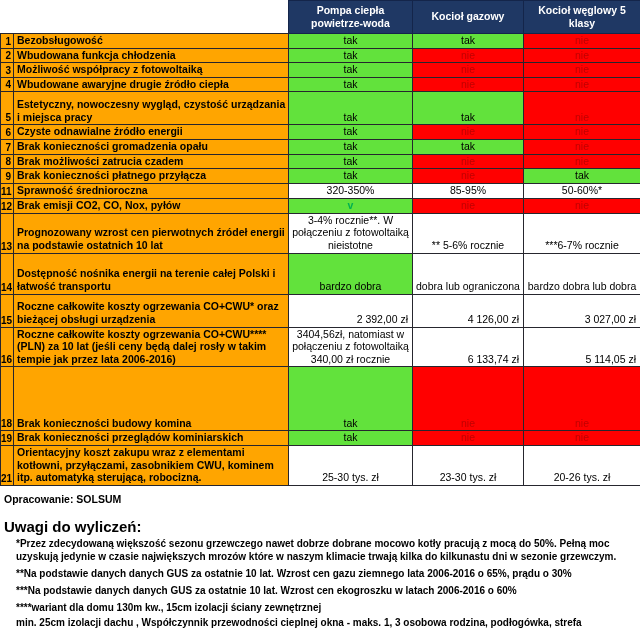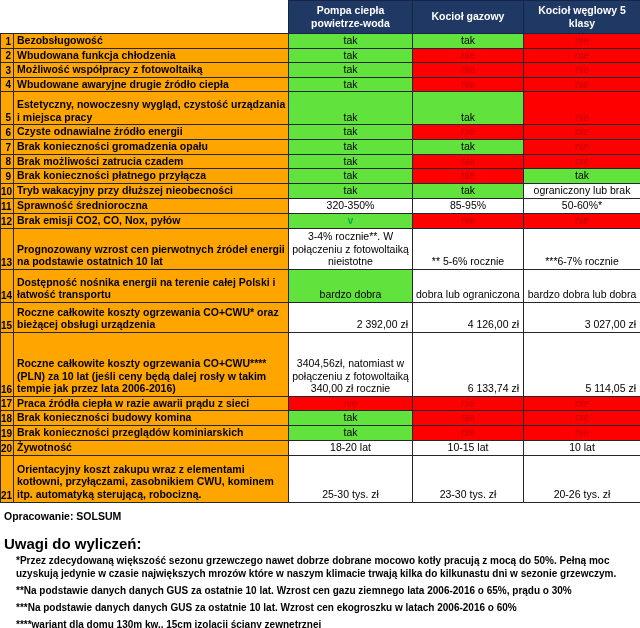--- a/index.html
+++ b/index.html
@@ -133,27 +133,20 @@
         <td class="val bg-r">nie</td>
       </tr>
       <tr>
         <td class="num">9</td>
         <td class="label">Brak konieczności płatnego przyłącza</td>
         <td class="val bg-g">tak</td>
         <td class="val bg-r">nie</td>
         <td class="val bg-g">tak</td>
       </tr>
       <tr>
-        <td class="num">10</td>
-        <td class="label">Tryb wakacyjny przy dłuższej nieobecności</td>
-        <td class="val bg-g">tak</td>
-        <td class="val bg-g">tak</td>
-        <td class="val">ograniczony lub brak</td>
-      </tr>
-      <tr>
         <td class="num">11</td>
         <td class="label">Sprawność średnioroczna</td>
         <td class="val">320-350%</td>
         <td class="val">85-95%</td>
         <td class="val">50-60%*</td>
       </tr>
       <tr>
         <td class="num">12</td>
         <td class="label">Brak emisji CO2, CO, Nox, pyłów</td>
         <td class="val bg-g v-text">v</td>
@@ -182,46 +175,32 @@
         <td class="val right">3 027,00 zł</td>
       </tr>
       <tr>
         <td class="num">16</td>
         <td class="label">Roczne całkowite koszty ogrzewania CO+CWU**** (PLN) za 10 lat (jeśli ceny będą dalej rosły w takim tempie jak przez lata 2006-2016)</td>
         <td class="val">3404,56zł, natomiast w połączeniu z fotowoltaiką 340,00 zł rocznie</td>
         <td class="val right">6 133,74 zł</td>
         <td class="val right">5 114,05 zł</td>
       </tr>
       <tr>
-        <td class="num">17</td>
-        <td class="label">Praca źródła ciepła w razie awarii prądu z sieci</td>
-        <td class="val bg-r">nie</td>
-        <td class="val bg-r">nie</td>
-        <td class="val bg-r">nie</td>
-      </tr>
-      <tr>
         <td class="num">18</td>
         <td class="label">Brak konieczności budowy komina</td>
         <td class="val bg-g">tak</td>
         <td class="val bg-r">nie</td>
         <td class="val bg-r">nie</td>
       </tr>
       <tr>
         <td class="num">19</td>
         <td class="label">Brak konieczności przeglądów kominiarskich</td>
         <td class="val bg-g">tak</td>
         <td class="val bg-r">nie</td>
         <td class="val bg-r">nie</td>
-      </tr>
-      <tr>
-        <td class="num">20</td>
-        <td class="label">Żywotność</td>
-        <td class="val">18-20 lat</td>
-        <td class="val">10-15 lat</td>
-        <td class="val">10 lat</td>
       </tr>
       <tr>
         <td class="num">21</td>
         <td class="label">Orientacyjny koszt zakupu wraz z elementami kotłowni, przyłączami, zasobnikiem CWU, kominem itp. automatyką sterującą, robocizną.</td>
         <td class="val">25-30 tys. zł</td>
         <td class="val">23-30 tys. zł</td>
         <td class="val">20-26 tys. zł</td>
       </tr>
     </tbody>
 </table>

